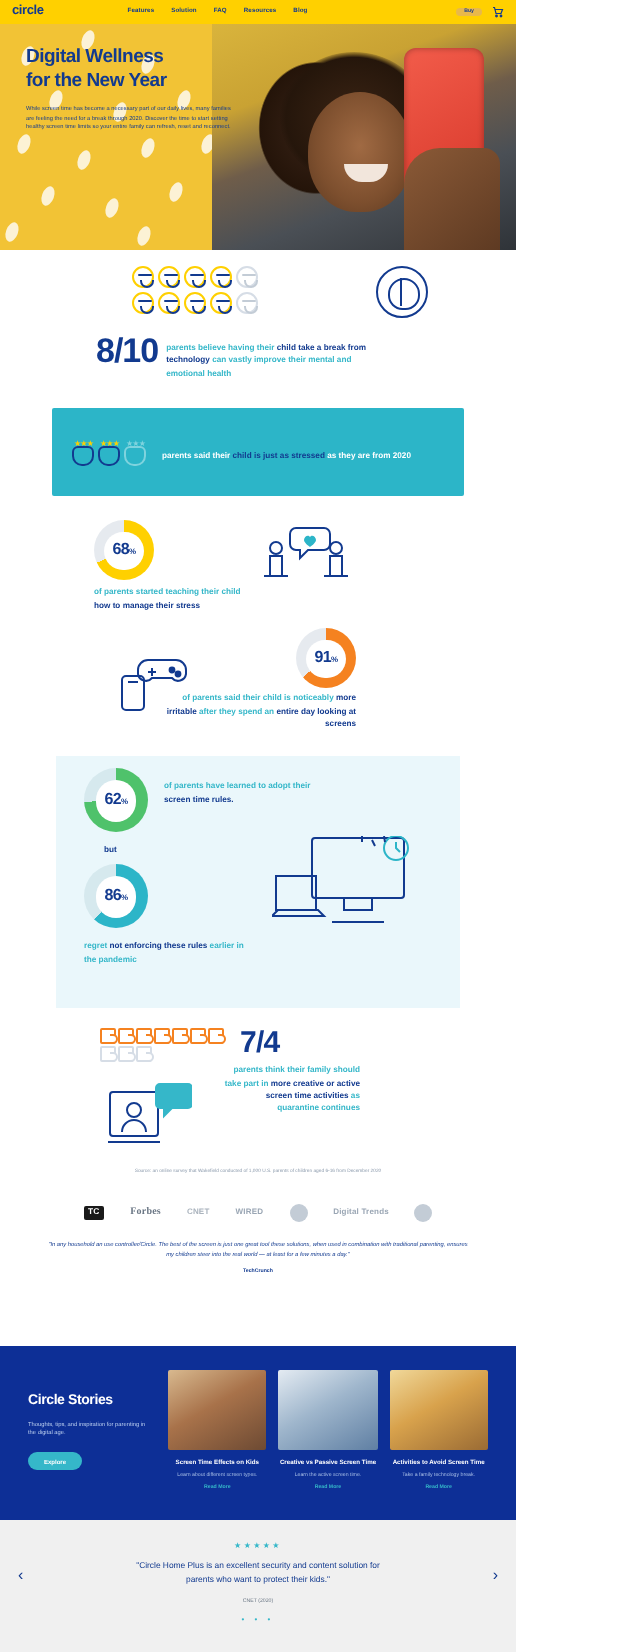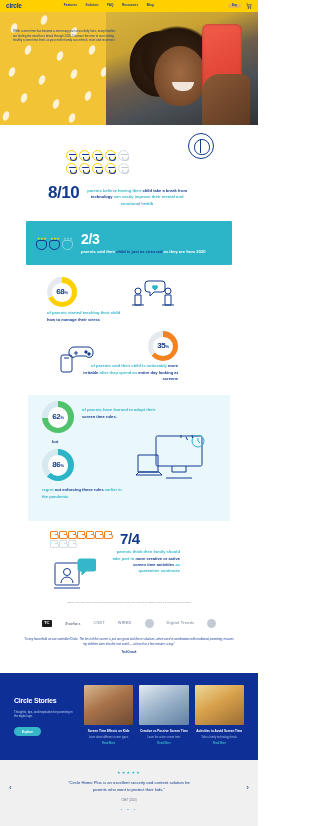--- a/index.html
+++ b/index.html
@@ -84,21 +84,21 @@
   }
   .hero-body {
     margin-top: 6px; font-size: 2.85px; color: #123a8f;
     line-height: 1.62; letter-spacing: 0.02px;
   }
 
   
   .info { position: absolute; top: 125px; left: 0; width: 258px; background: #fff; }
 
   
-  .blk-810 { position: relative; padding: 25px 0 0 0; text-align: center; }
+  .blk-810 { position: relative; padding: 8px 0 0 0; }
   .faces-row { display: flex; gap: 2px; justify-content: flex-start; margin-left: 66px; }
   .face-ico {
     width: 11px; height: 11px; border-radius: 50%;
     border: 1.1px solid #ffd000; position: relative; background: #fff;
   }
   .face-ico.off { border-color: #d6dde6; }
   .face-ico::before {
     content: ""; position: absolute; left: 2.4px; top: 3.4px;
     width: 6.2px; height: 1px; border-radius: 1px;
     background: #123a8f;
@@ -376,20 +376,22 @@
     </svg>
     <div class="hero-photo">
       <div class="hero-hair"></div>
       <div class="hero-face"></div>
       <div class="hero-smile"></div>
       <div class="hero-phone"></div>
       <div class="hero-hand"></div>
     </div>
     <div class="hero-content">
       <div class="hero-title">
+        <div>Digital Wellness</div>
+        <div>for the New Year</div>
       </div>
       <div class="hero-body">While screen time has become a necessary part of our daily lives, many families are feeling the need for a break through 2020. Discover the time to start setting healthy screen time limits so your entire family can refresh, reset and reconnect.</div>
     </div>
   </div>
 
   <div class="info">
 
     <div class="blk-810">
       <div class="faces-row">
         <span class="face-ico"></span>
@@ -421,21 +423,20 @@
         <span class="crown-ico">
             <span class="crn">★★★</span>
             <span class="head"></span>
           </span>
         <span class="crown-ico off">
             <span class="crn">★★★</span>
             <span class="head"></span>
           </span>
       </div>
       <div class="r">
-        <div class="num-23">2/3</div>
         <div class="txt-23"><span>parents said their </span><b>child is just as stressed</b><span> as they are from 2020</span></div>
       </div>
     </div>
 
     <div class="blk-68">
       <div class="donut d68">
         <div class="hole">
           <span class="donut-label"><span>68</span><span class="pct">%</span></span>
         </div>
       </div>
@@ -448,21 +449,21 @@
           <path d="M37 16h6v10h-6z"></path>
           <path d="M34 26h12"></path>
         <path d="M20 2h14a3 3 0 013 3v5a3 3 0 01-3 3H26l-4 4v-4h-2a3 3 0 01-3-3V5a3 3 0 013-3z"></path>
         <path d="M27 6.5c-1-1.5-3 0-3 1.5s3 3.5 3 3.5 3-2 3-3.5-2-3-3-1.5z" fill="#2cb5c8" stroke="none"></path>
       </svg>
     </div>
 
     <div class="blk-64">
       <div class="donut d64">
         <div class="hole">
-          <span class="donut-label"><span>35</span><span class="pct">%</span></span>
+          <span class="donut-label"><span>91</span><span class="pct">%</span></span>
         </div>
       </div>
       <svg class="ctrl-ico" viewBox="0 0 34 28" fill="none" stroke="#123a8f" stroke-width="1">
         <rect x="1" y="10" width="11" height="17" rx="2"></rect>
           <path d="M4 13h5"></path>
         <path d="M14 2h14a5 5 0 015 5v2a4 4 0 01-7 2h-10a4 4 0 01-7-2V7a5 5 0 015-5z"></path>
         <path d="M16 6v4M14 8h4"></path>
           <circle cx="26" cy="7" r="1.2" fill="#123a8f"></circle>
           <circle cx="29" cy="9" r="1.2" fill="#123a8f"></circle>
       </svg>

